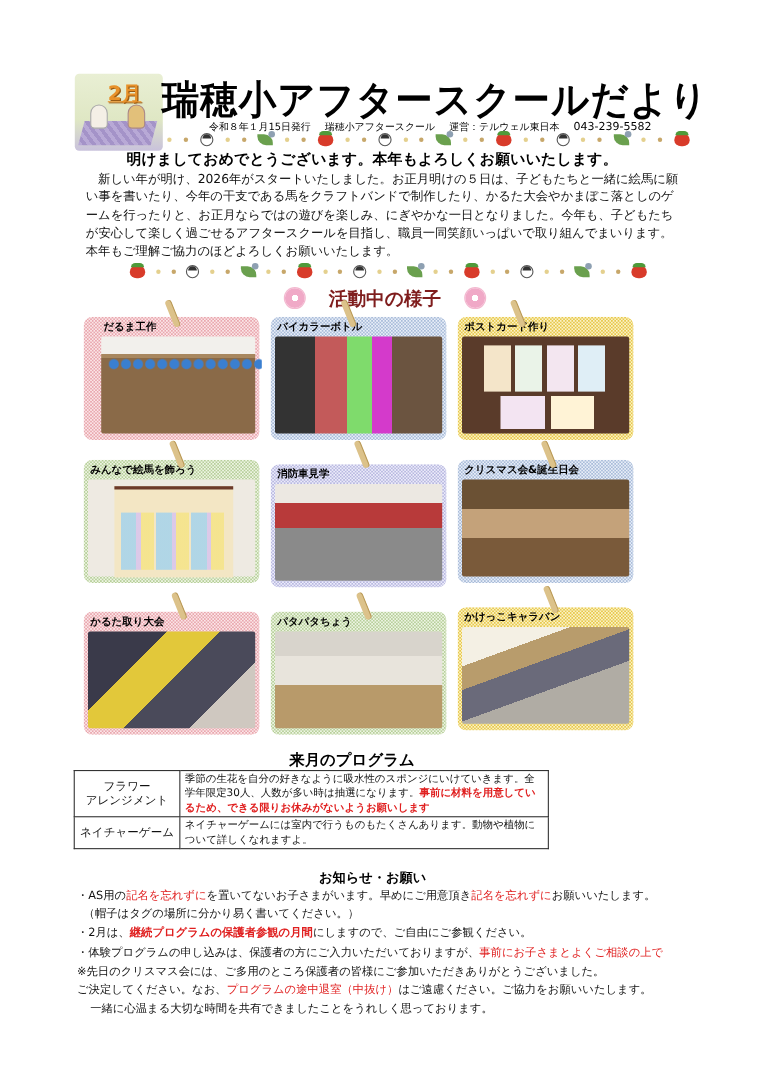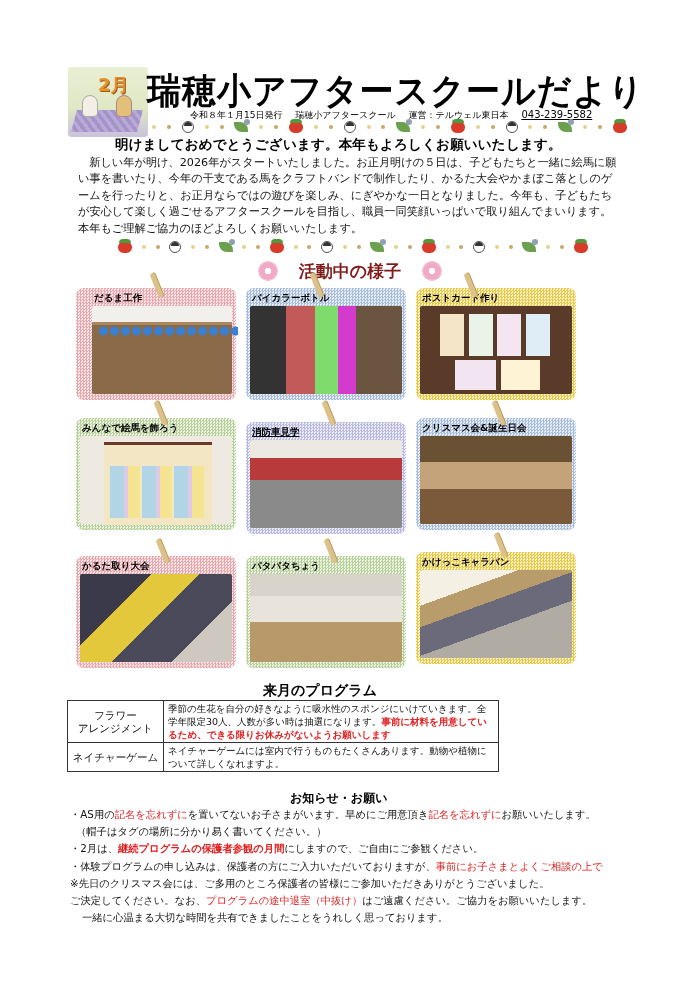--- a/index.html
+++ b/index.html
@@ -6,40 +6,40 @@
   html, body { width: 700px; height: 990px; background: #ffffff; overflow: hidden; }
   body { font-family: "DejaVu Sans", "Liberation Sans", sans-serif; color: #111; position: relative; }
 
   .header-illust {
     position: absolute; left: 68px; top: 67px; width: 80px; height: 70px;
     background: linear-gradient(180deg, #e9efd4 0%, #dfe7c4 60%, #c9c2dc 100%);
     border-radius: 4px; overflow: hidden;
   }
   .header-illust .month {
     position: absolute; left: 30px; top: 6px; font-weight: bold; font-size: 18px;
-    color: #e8912a; text-shadow: 1px 1px 0 #9a5a12;
+    color: #e8912a; text-shadow: 1px 1px 0 #9a5a12; text-decoration: underline;
   }
   .header-illust .mat {
     position: absolute; left: 6px; bottom: 5px; width: 66px; height: 22px;
     background: repeating-linear-gradient(45deg, #b8a9d6 0 3px, #a493c8 3px 6px);
     transform: skewX(-15deg);
   }
   .header-illust .figure1 { position: absolute; left: 14px; top: 28px; width: 16px; height: 22px; background: #f4efe6; border-radius: 8px 8px 4px 4px; border: 1px solid #aaa; }
   .header-illust .figure2 { position: absolute; left: 48px; top: 28px; width: 16px; height: 22px; background: #e2c07a; border-radius: 8px 8px 4px 4px; border: 1px solid #a88; }
 
   .title {
     position: absolute; left: 147px; top: 68px; font-size: 34px; font-weight: bold;
     letter-spacing: 1px; color: #000; font-family: "DejaVu Sans", sans-serif;
     transform: scaleY(1.05);
   }
   .subtitle {
     position: absolute; left: 190px; top: 109px; font-size: 9px; color: #000; white-space: nowrap;
   }
   .subtitle span { margin-right: 10px; }
-  .subtitle .phone { font-size: 10px; text-decoration: underline; }
+  .subtitle .phone { font-size: 10px; }
 
   .garland {
     position: absolute; height: 14px; display: flex; align-items: center; justify-content: space-between;
   }
   .garland .dot { width: 4px; height: 4px; border-radius: 50%; background: #e4d08e; }
   .garland .dot.b { background: #c7a76a; }
   .garland .face { width: 12px; height: 12px; border-radius: 50%; background: #fff; border: 1px solid #555; position: relative; }
   .garland .face::before { content: ""; position: absolute; left: 1px; top: 0; width: 8px; height: 4px; background: #333; border-radius: 4px 4px 0 0; }
   .garland .daruma { width: 14px; height: 12px; border-radius: 50% 50% 45% 45%; background: #d83b2a; position: relative; }
   .garland .daruma::before { content: ""; position: absolute; left: 1px; top: -2px; width: 12px; height: 4px; background: #4f9a3a; border-radius: 4px 4px 0 0; }
@@ -65,21 +65,21 @@
   .section-title .text { font-size: 17px; font-weight: bold; color: #7f1d1d; margin: 0 12px; }
 
   .grid { position: absolute; left: 76px; top: 288px; width: 506px; height: 386px; }
   .card {
     position: absolute; width: 160px; height: 112px; border-radius: 8px; padding: 4px;
   }
   .card.pink  { background: repeating-conic-gradient(#e9a7ae 0 25%, #fbe6e8 0 50%) 0 0 / 3px 3px; }
   .card.blue  { background: repeating-conic-gradient(#a9bcd9 0 25%, #e8eef8 0 50%) 0 0 / 3px 3px; }
   .card.yellow{ background: repeating-conic-gradient(#e7c84b 0 25%, #fbf2c6 0 50%) 0 0 / 3px 3px; }
   .card.green { background: repeating-conic-gradient(#b7cf9a 0 25%, #eef5e4 0 50%) 0 0 / 3px 3px; }
-  .card.lav   { background: repeating-conic-gradient(#b8b8e0 0 25%, #ececfa 0 50%) 0 0 / 3px 3px; text-decoration: underline; }
+  .card.lav   { background: repeating-conic-gradient(#b8b8e0 0 25%, #ececfa 0 50%) 0 0 / 3px 3px; }
   .card .label { font-size: 9.5px; font-weight: bold; color: #000; height: 14px; line-height: 12px; padding-left: 2px; }
   .card .photo { width: 100%; height: 88px; border-radius: 2px; }
   .pin {
     position: absolute; width: 6px; height: 26px; background: #dcc28a; border-radius: 3px;
     transform: rotate(-22deg); box-shadow: inset -1px 0 0 #b99a5a;
   }
 
   .ph1 { background: linear-gradient(180deg, #f2f0ec 0 18%, #a8875f 18% 22%, #8a6a48 22% 100%); position: relative; }
   .ph1::after { content: ""; position: absolute; left: 6px; top: 22%; width: 140px; height: 12px;
     background: radial-gradient(circle, #3a7fd0 0 4px, transparent 5px) 0 0/11px 12px repeat-x; }

